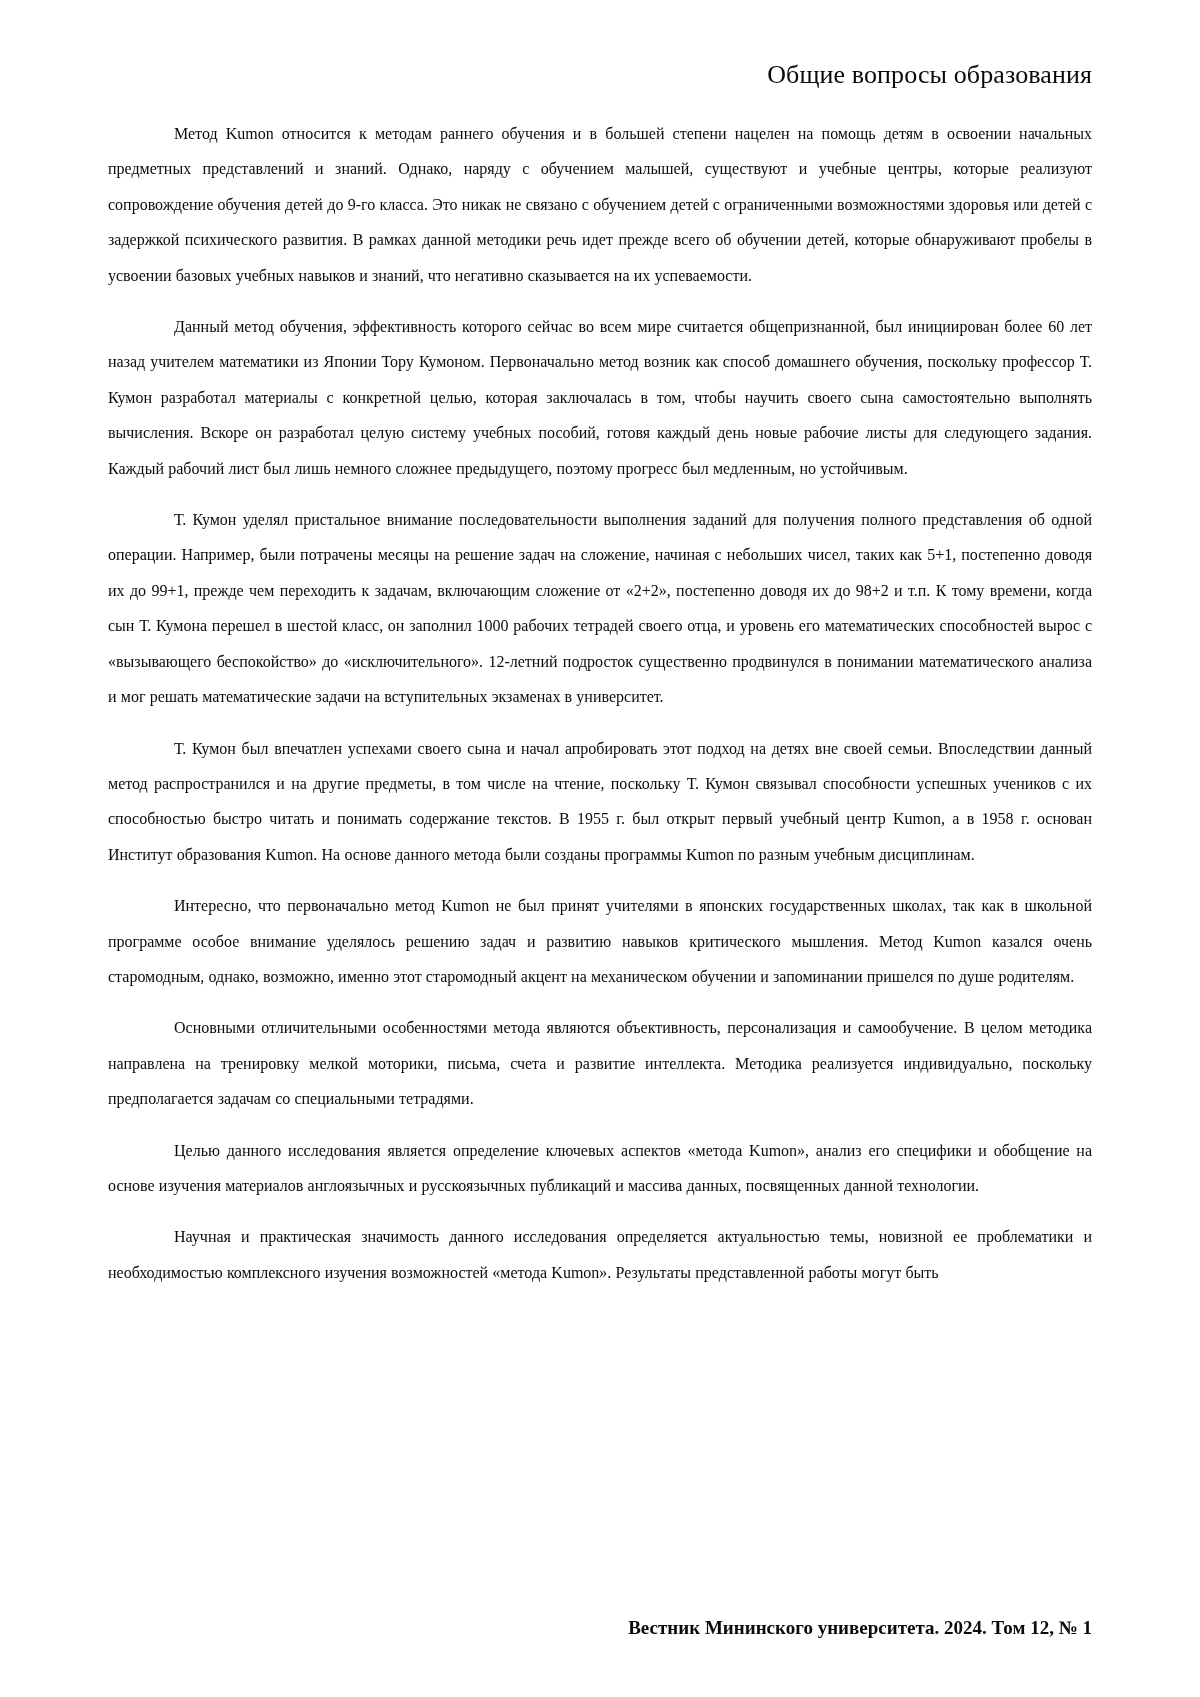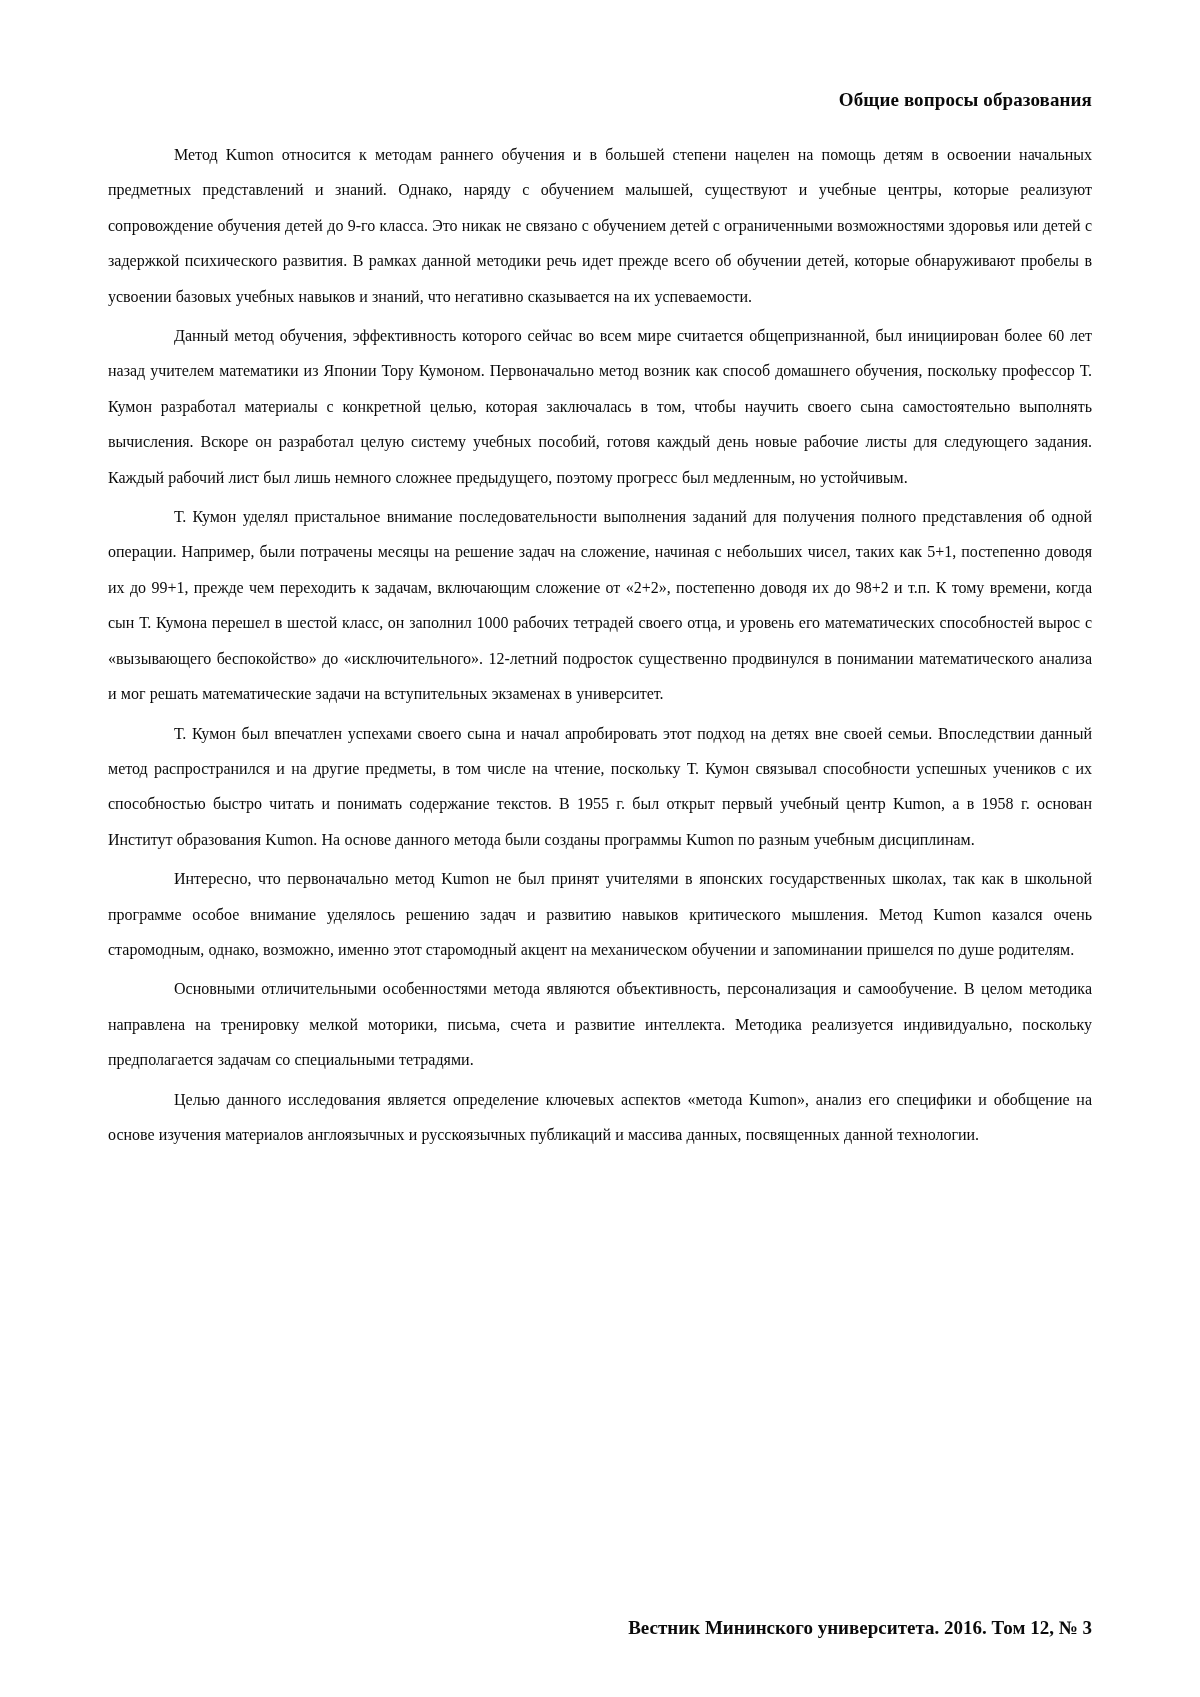--- a/index.html
+++ b/index.html
@@ -20,37 +20,36 @@
     overflow: hidden;
   }
   .content {
     position: absolute;
     left: 108px;
     right: 108px;
     top: 60px;
   }
   .running-head {
     text-align: right;
-    font-weight: bold;
-    font-size: 19px;
+    font-weight: normal;
+    font-size: 26px;
     letter-spacing: 0.1px;
     margin-bottom: 26px;
-    margin-top: 29px;
   }
   .body-text p {
     margin: 0;
     text-align: justify;
     text-justify: inter-word;
     text-indent: 66px;
     font-size: 16px;
     line-height: 35.4px;
     word-spacing: 0.2px;
   }
   .body-text p + p {
-    margin-top: 4px;
+    margin-top: 16px;
   }
   .italic-lead {
   }
   .footer {
     position: absolute;
     left: 108px;
     right: 108px;
     bottom: 58px;
     text-align: right;
     font-weight: bold;
@@ -67,19 +66,20 @@
     <div class="running-head">Общие вопросы образования</div>
 
     <div class="body-text">
       <p>Метод Kumon относится к методам раннего обучения и в большей степени нацелен на помощь детям в освоении начальных предметных представлений и знаний. Однако, наряду с обучением малышей, существуют и учебные центры, которые реализуют сопровождение обучения детей до 9-го класса. Это никак не связано с обучением детей с ограниченными возможностями здоровья или детей с задержкой психического развития. В рамках данной методики речь идет прежде всего об обучении детей, которые обнаруживают пробелы в усвоении базовых учебных навыков и знаний, что негативно сказывается на их успеваемости.</p>
       <p>Данный метод обучения, эффективность которого сейчас во всем мире считается общепризнанной, был инициирован более 60 лет назад учителем математики из Японии Тору Кумоном. Первоначально метод возник как способ домашнего обучения, поскольку профессор Т. Кумон разработал материалы с конкретной целью, которая заключалась в том, чтобы научить своего сына самостоятельно выполнять вычисления. Вскоре он разработал целую систему учебных пособий, готовя каждый день новые рабочие листы для следующего задания. Каждый рабочий лист был лишь немного сложнее предыдущего, поэтому прогресс был медленным, но устойчивым.</p>
       <p>Т. Кумон уделял пристальное внимание последовательности выполнения заданий для получения полного представления об одной операции. Например, были потрачены месяцы на решение задач на сложение, начиная с небольших чисел, таких как 5+1, постепенно доводя их до 99+1, прежде чем переходить к задачам, включающим сложение от «2+2», постепенно доводя их до 98+2 и т.п. К тому времени, когда сын Т. Кумона перешел в шестой класс, он заполнил 1000 рабочих тетрадей своего отца, и уровень его математических способностей вырос с «вызывающего беспокойство» до «исключительного». 12-летний подросток существенно продвинулся в понимании математического анализа и мог решать математические задачи на вступительных экзаменах в университет.</p>
       <p>Т. Кумон был впечатлен успехами своего сына и начал апробировать этот подход на детях вне своей семьи. Впоследствии данный метод распространился и на другие предметы, в том числе на чтение, поскольку Т. Кумон связывал способности успешных учеников с их способностью быстро читать и понимать содержание текстов. В 1955 г. был открыт первый учебный центр Kumon, а в 1958 г. основан Институт образования Kumon. На основе данного метода были созданы программы Kumon по разным учебным дисциплинам.</p>
       <p>Интересно, что первоначально метод Kumon не был принят учителями в японских государственных школах, так как в школьной программе особое внимание уделялось решению задач и развитию навыков критического мышления. Метод Kumon казался очень старомодным, однако, возможно, именно этот старомодный акцент на механическом обучении и запоминании пришелся по душе родителям.</p>
       <p>Основными отличительными особенностями метода являются объективность, персонализация и самообучение. В целом методика направлена на тренировку мелкой моторики, письма, счета и развитие интеллекта. Методика реализуется индивидуально, поскольку предполагается задачам со специальными тетрадями.</p>
       <p><span class="italic-lead">Целью данного исследования является</span><span> определение ключевых аспектов «метода Kumon», анализ его специфики и обобщение на основе изучения материалов англоязычных и русскоязычных публикаций и массива данных, посвященных данной технологии.</span></p>
+      <p>Научная и практическая значимость данного исследования определяется актуальностью темы, новизной ее проблематики и необходимостью комплексного изучения возможностей «метода Kumon». Результаты представленной работы могут быть</p>
     </div>
 
   </div>
 
-  <div class="footer">Вестник Мининского университета. 2016. Том 12, № 3</div>
+  <div class="footer">Вестник Мининского университета. 2024. Том 12, № 1</div>
 
 </div>
 
 </body></html>

